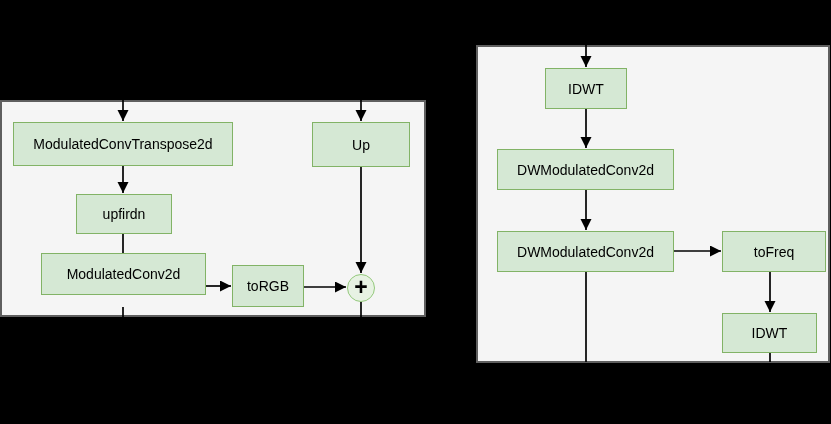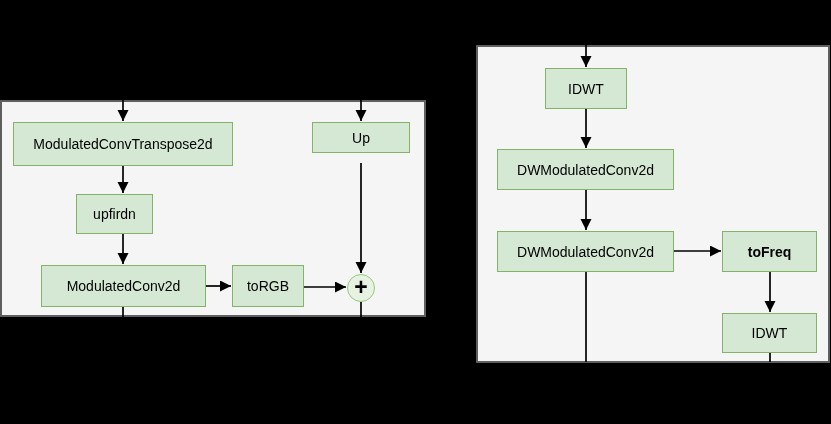--- a/index.html
+++ b/index.html
@@ -42,29 +42,29 @@
   .node.circle {
     border-radius: 50%;
     background: #e7f2e3;
     border-color: #94c97c;
     font-size: 23px;
     font-weight: bold;
     padding-bottom: 2px;
   }
   
   #n-mct      { left: 13px;  top: 122px; width: 220px; height: 44px; }
-  #n-upfirdn  { left: 76px;  top: 194px; width: 77px;  height: 40px; }
-  #n-mc2d     { left: 41px;  top: 265px; width: 165px; height: 42px; }
+  #n-upfirdn  { left: 76px;  top: 194px; width: 96px;  height: 40px; }
+  #n-mc2d     { left: 41px;  top: 253px; width: 165px; height: 42px; }
   #n-torgb    { left: 232px; top: 265px; width: 72px;  height: 42px; }
-  #n-up       { left: 312px; top: 122px; width: 98px;  height: 31px; }
+  #n-up       { left: 312px; top: 122px; width: 98px;  height: 45px; }
   #n-sum      { left: 347px; top: 274px; width: 28px;  height: 28px; }
   #n-idwt1    { left: 545px; top: 68px;  width: 82px;  height: 41px; }
   #n-dwmc1    { left: 497px; top: 149px; width: 177px; height: 41px; }
   #n-dwmc2    { left: 497px; top: 231px; width: 177px; height: 41px; }
-  #n-tofreq   { left: 722px; top: 231px; width: 95px;  height: 41px; font-weight: bold; }
+  #n-tofreq   { left: 722px; top: 231px; width: 104px;  height: 41px; }
   #n-idwt2    { left: 722px; top: 313px; width: 95px;  height: 40px; }
   #edges line { stroke: #000000; stroke-width: 1.7; }
 </style>
 </head>
 <body>
 
 <div id="canvas">
 
   <div class="panel" id="panel-left"></div>
   <div class="panel" id="panel-right"></div>

